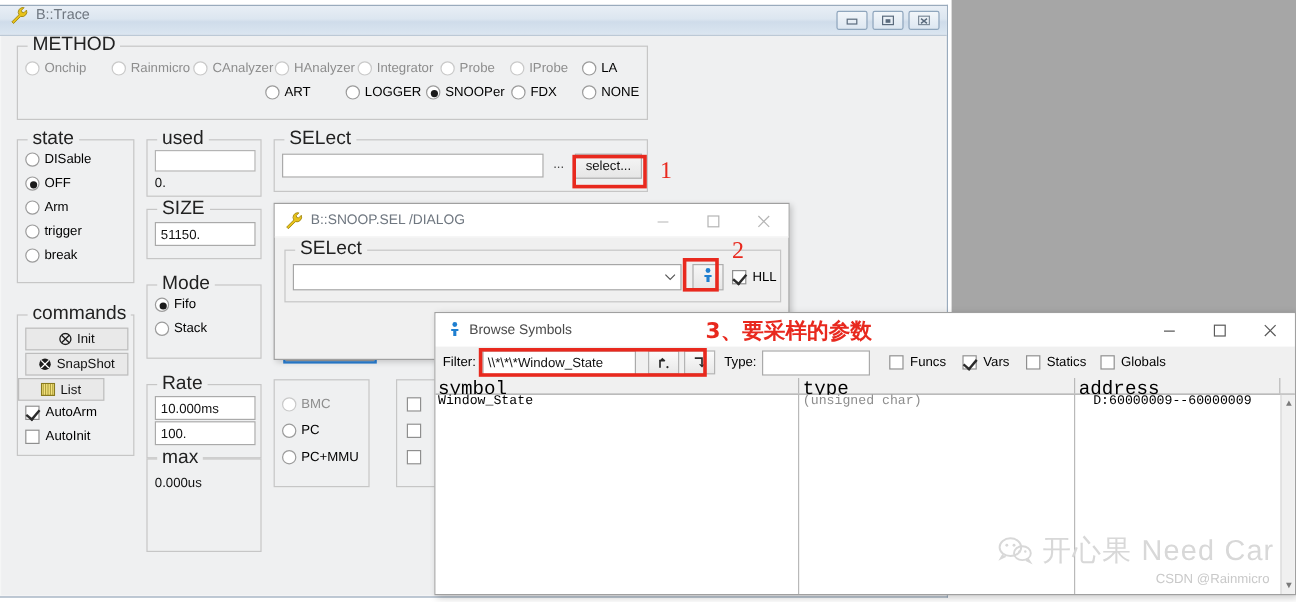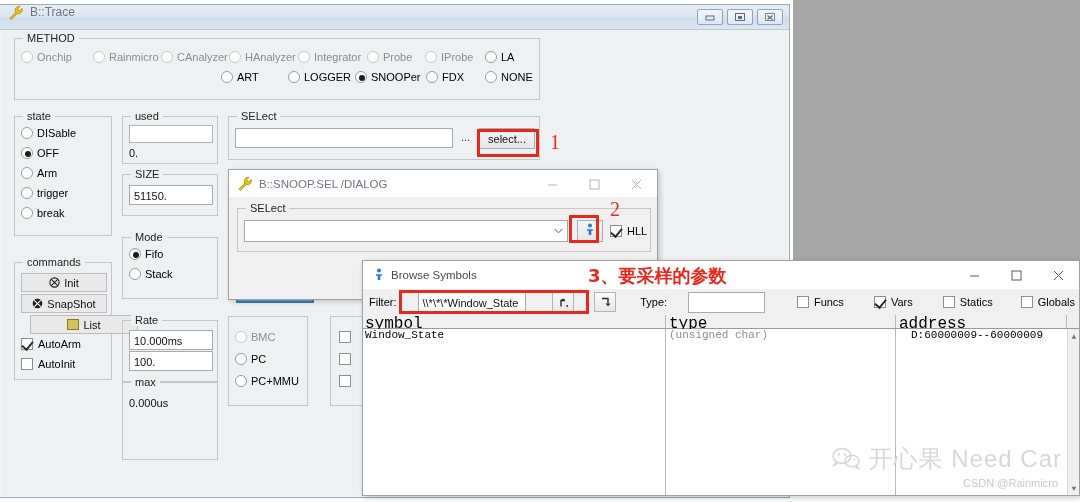--- a/index.html
+++ b/index.html
@@ -46,21 +46,21 @@
   .win-btn-classic svg { display:block; }
 
   #trace-body { position:relative; width:100%; height:calc(100% - 25px); }
 
   
   .group {
     position:absolute; border:1px solid #c6c6c6; background:transparent;
   }
   .group > .legend {
     position:absolute; top:-7px; left:8px; background:#eff0f1;
-    padding:0 4px; font-size:11px; color:#222; line-height:12px;
+    padding:0 4px; font-size:16px; color:#222; line-height:12px;
   }
 
   
   .radio-row { display:flex; align-items:center; cursor:default; }
   .radio {
     width:12px; height:12px; border-radius:50%; border:1px solid #9b9b9b;
     background:#fff; display:inline-block; position:relative; flex:0 0 auto;
   }
   .radio.dim { border-color:#c9c9c9; }
   .radio.on::after {
@@ -123,21 +123,21 @@
     background:#f0f0f0; border:1px solid #a0a0a0;
     box-shadow:2px 2px 6px rgba(0,0,0,0.2);
   }
   #browse-titlebar {
     height:28px; background:#ffffff; display:flex; align-items:center;
     padding-left:10px; position:relative;
   }
   #browse-title-text { color:#4a4a4a; font-size:11.5px; margin-left:6px; }
   #browse-toolbar {
     height:26px; display:flex; align-items:center; padding:0 4px;
-    background:#f0f0f0; position:relative;gap:16px;
+    background:#f0f0f0; position:relative;
   }
   .tool-btn {
     width:26px; height:20px; border:1px solid #b4b4b4;
     background:linear-gradient(to bottom,#fbfbfb,#e8e8e8);
     display:flex; align-items:center; justify-content:center; margin-right:4px;
   }
   #list-header {
     height:14px; background:#f0f0f0; display:flex; position:relative;
     font-family:"Liberation Mono", monospace; font-size:16px; color:#000;
     border-bottom:1px solid #9a9a9a;
@@ -320,21 +320,21 @@
       <div class="btn flat" style="position:absolute; left:6px; top:31px; width:86px;">
         <span style="margin-right:4px; display:inline-flex;">
           <svg width="11" height="11" viewBox="0 0 11 11">
               <circle cx="5.5" cy="5.5" r="4.8" fill="#1d1d1d"></circle>
               <path d="M2.3 2.3l6.4 6.4M8.7 2.3l-6.4 6.4" stroke="#ffffff" stroke-width="1.1"></path>
             </svg>
         </span>
         <span>SnapShot</span>
       </div>
 
-      <div class="btn flat" style="position:absolute; left:15px; top:52px; width:108px;">
+      <div class="btn flat" style="position:absolute; left:0; top:52px; width:72px;">
         <span style="margin-right:4px; display:inline-flex;">
           <svg width="12" height="11" viewBox="0 0 12 11">
               <rect x="0.5" y="0.5" width="11" height="10" fill="#f3e27a" stroke="#8a7b1e"></rect>
               <path d="M2 0.5v10M4 0.5v10M6 0.5v10M8 0.5v10M10 0.5v10" stroke="#8a7b1e" stroke-width="0.6"></path>
             </svg>
         </span>
         <span>List</span>
       </div>
 
       <div class="cb-row" style="position:absolute; left:6px; top:75px;">

